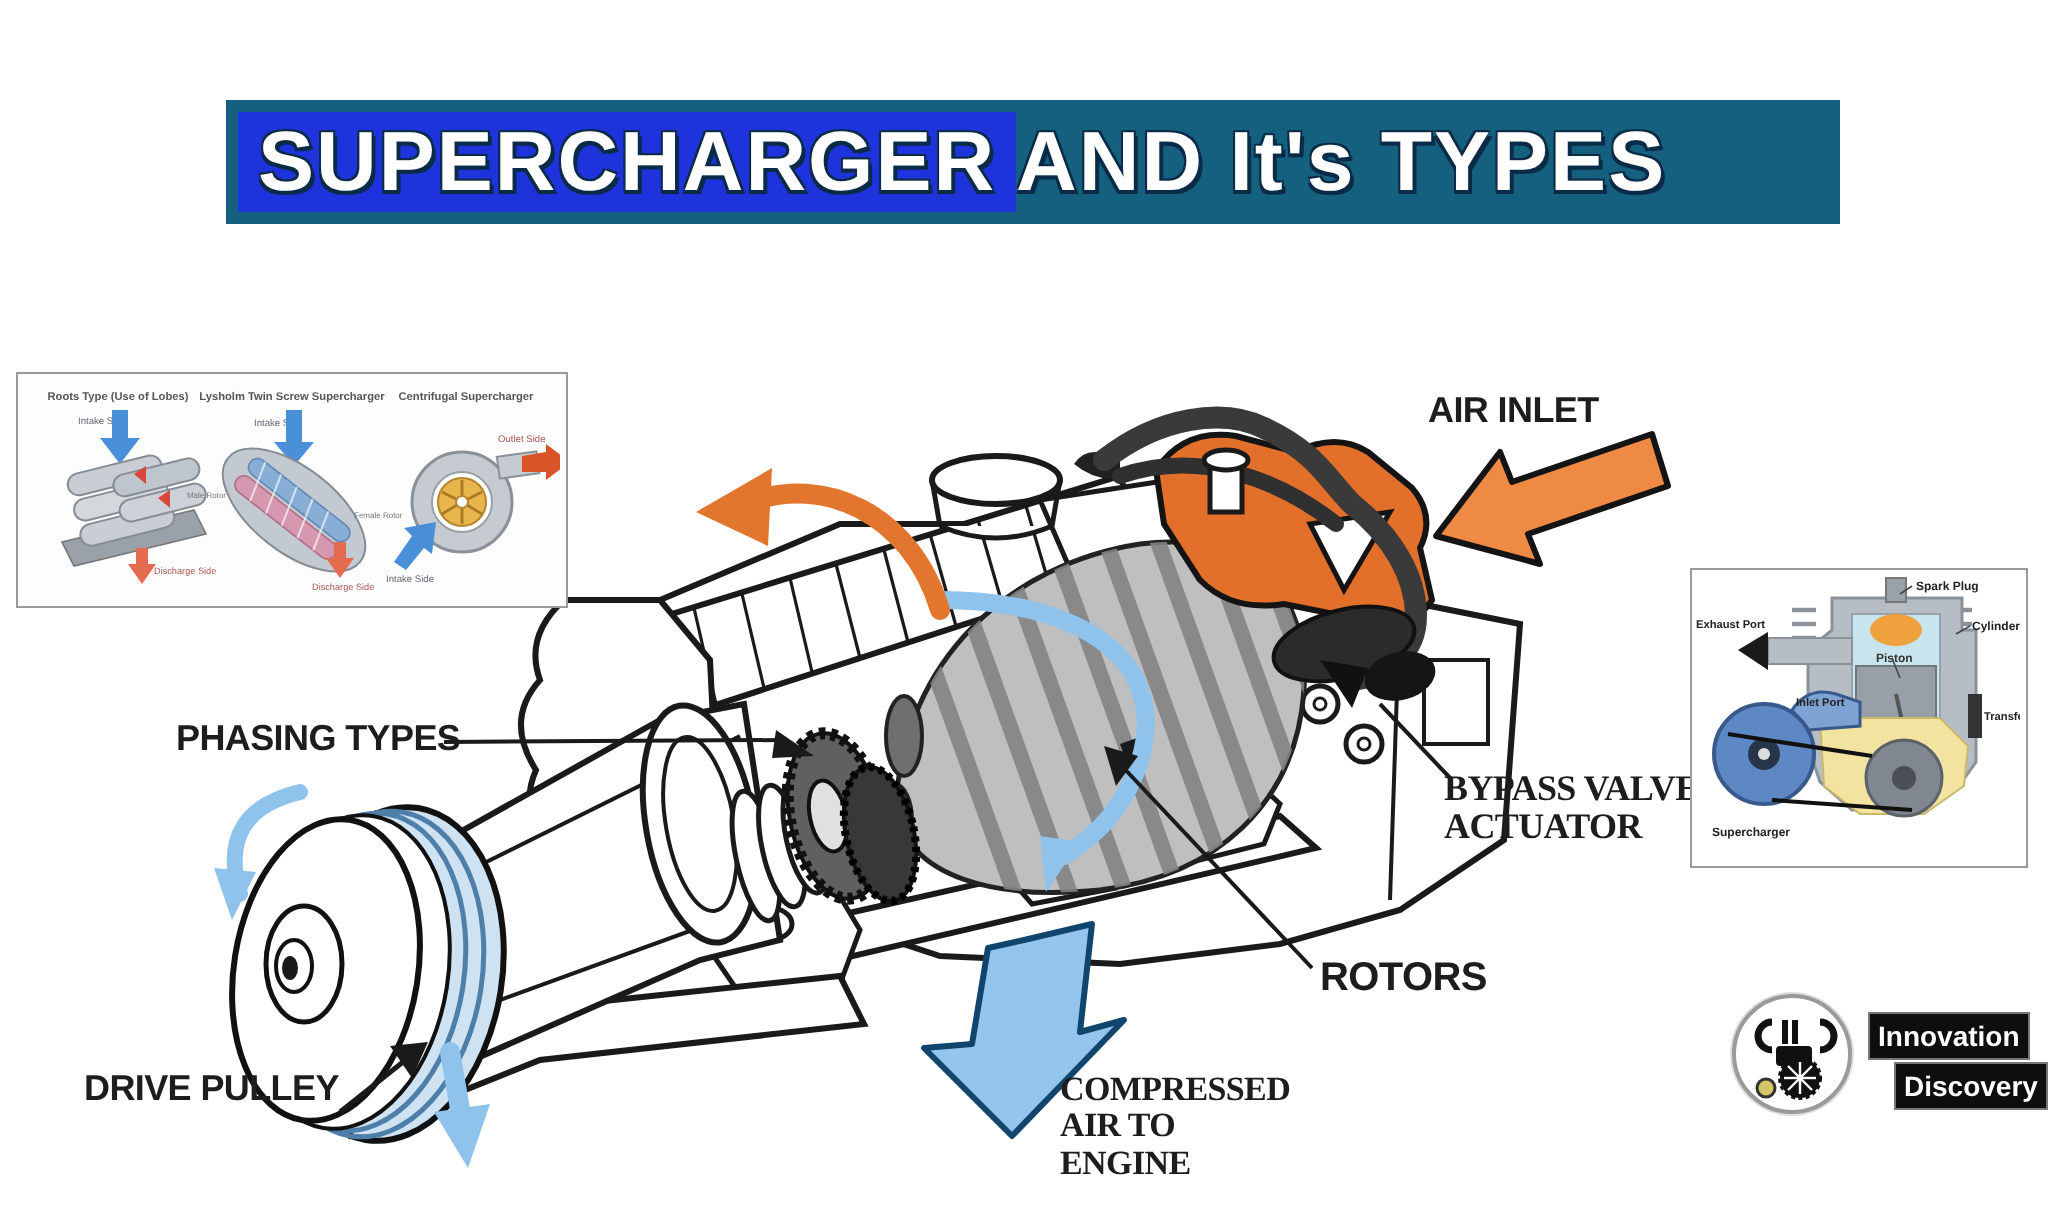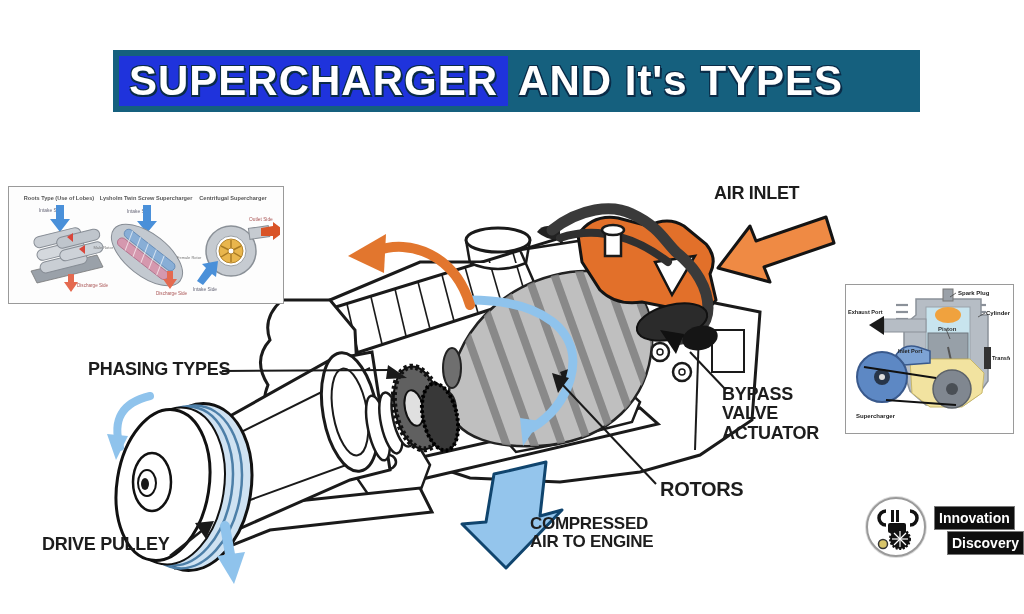--- a/index.html
+++ b/index.html
@@ -11,27 +11,27 @@
   .banner{
     position:absolute;left:113px;top:50px;width:807px;height:62px;
     background:#15607E;display:flex;align-items:center;
     white-space:nowrap;
   }
   .banner .ttl{
     font-size:42px;font-weight:bold;color:#fff;letter-spacing:1px;
     text-shadow:2px 2px 0 #0a2b47,-1px -1px 0 #0a2b47,1px -1px 0 #0a2b47,-1px 2px 0 #0a2b47;
   }
   .banner .hl{background:#1F33DC;padding:1px 10px;margin-left:6px;display:inline-block;}
-  .banner .rest{margin-left:10px;}
+  .banner .rest{}
   
   .dlabel{
     position:absolute;color:#1d1d1d;font-weight:bold;font-size:17px;
     letter-spacing:-0.3px;line-height:1.08;white-space:nowrap;
   }
-  .dlabel.wrap{white-space:normal;}
+  .dlabel.wrap{white-space:normal;font-family:Liberation Serif, serif;}
   
   .inset{position:absolute;background:#fdfdfd;border:1.5px solid #9a9a9a;}
   #inset-types{left:8px;top:186px;width:274px;height:116px;}
   #inset-engine{left:845px;top:284px;width:167px;height:148px;}
   .inset svg{display:block;}
   
   .logo-circle{
     position:absolute;left:866px;top:497px;width:56px;height:56px;border-radius:50%;
     background:#fff;border:2px solid #9a9a9a;box-shadow:0 0 0 1px #ddd;
   }
@@ -197,26 +197,26 @@
     <line x1="222" y1="371" x2="392" y2="370" stroke-width="2"></line>
     <polygon points="407,378 388,365 386,379" fill="#1a1a1a" stroke="none"></polygon>
     <line x1="656" y1="484" x2="560" y2="382" stroke-width="2"></line>
     <polygon points="552,373 569,378 558,393" fill="#1a1a1a" stroke="none"></polygon>
     <line x1="726" y1="390" x2="690" y2="352" stroke-width="2"></line>
     <line x1="170" y1="556" x2="204" y2="529" stroke-width="2.5"></line>
     <polygon points="214,521 195,523 206,539" fill="#1a1a1a" stroke="none"></polygon>
   </g>
 </svg>
 
-<div class="dlabel" style="left:714px;top:184px;font-size:18px;">AIR INLET</div>
+<div class="dlabel" style="left:714px;top:196px;font-size:18px;">AIR INLET</div>
 <div class="dlabel" style="left:88px;top:360px;font-size:18px;">PHASING TYPES</div>
 <div class="dlabel wrap" style="left:722px;top:385px;width:130px;font-size:18px;">BYPASS VALVE ACTUATOR</div>
 <div class="dlabel" style="left:660px;top:479px;font-size:20px;">ROTORS</div>
 <div class="dlabel" style="left:42px;top:535px;font-size:18px;">DRIVE PULLEY</div>
-<div class="dlabel wrap" style="left:530px;top:515px;width:125px;font-size:17px;">COMPRESSED AIR TO ENGINE</div>
+<div class="dlabel wrap" style="left:530px;top:536px;width:125px;font-size:17px;">COMPRESSED AIR TO ENGINE</div>
 
 <div class="inset" id="inset-types">
   <svg width="271" height="113" viewBox="0 0 271 113">
 
     <text x="50" y="13" font-size="5.6" font-weight="bold" fill="#555" text-anchor="middle">Roots Type (Use of Lobes)</text>
     <text x="137" y="13" font-size="5.6" font-weight="bold" fill="#555" text-anchor="middle">Lysholm Twin Screw Supercharger</text>
     <text x="224" y="13" font-size="5.6" font-weight="bold" fill="#555" text-anchor="middle">Centrifugal Supercharger</text>
 
     <g>
       <text x="30" y="25" font-size="4.8" fill="#667">Intake Side</text>

